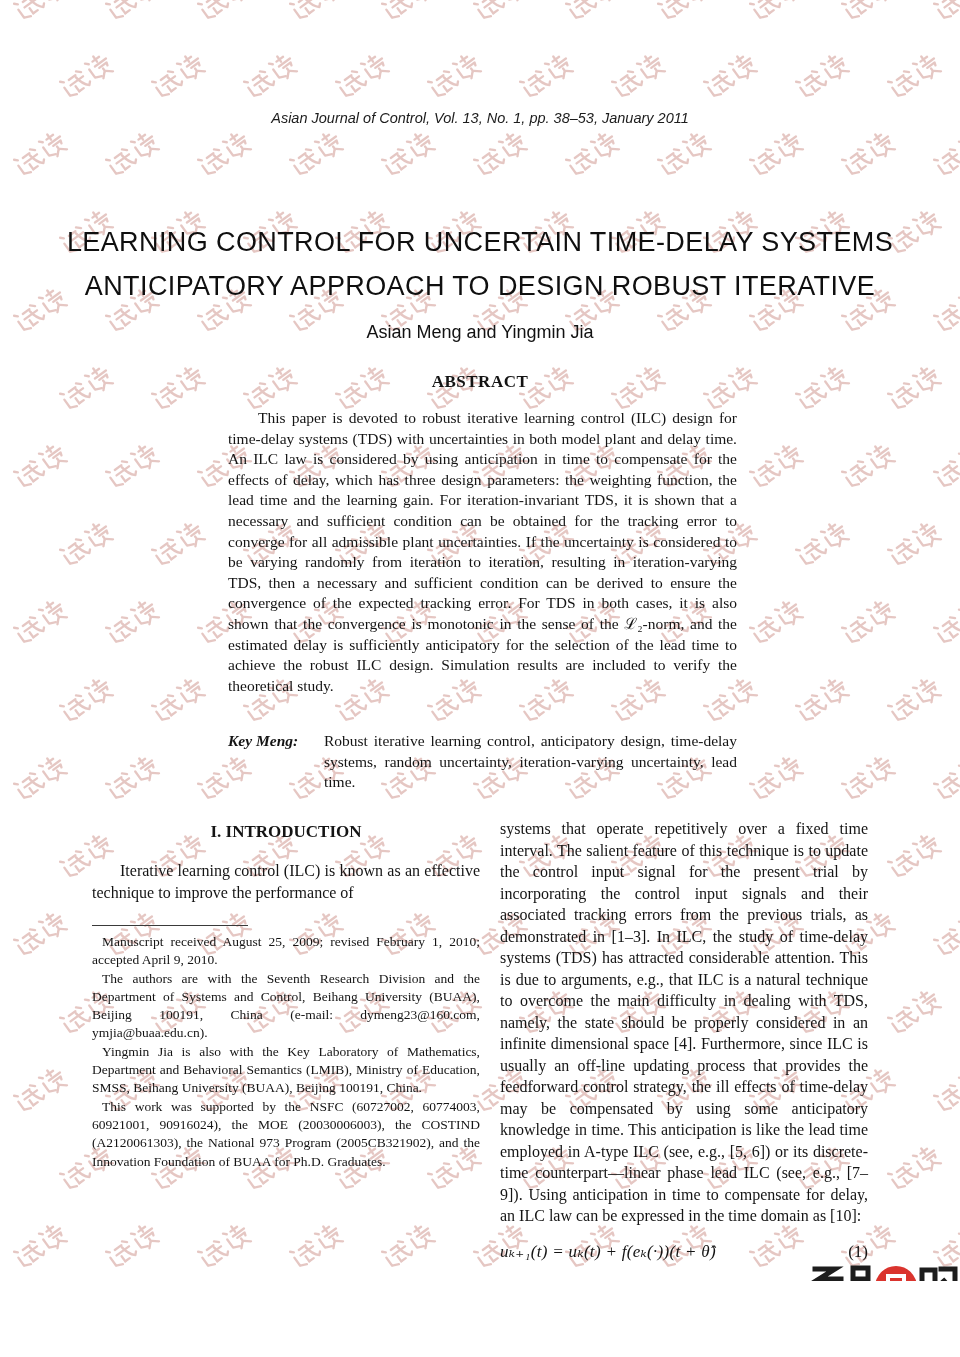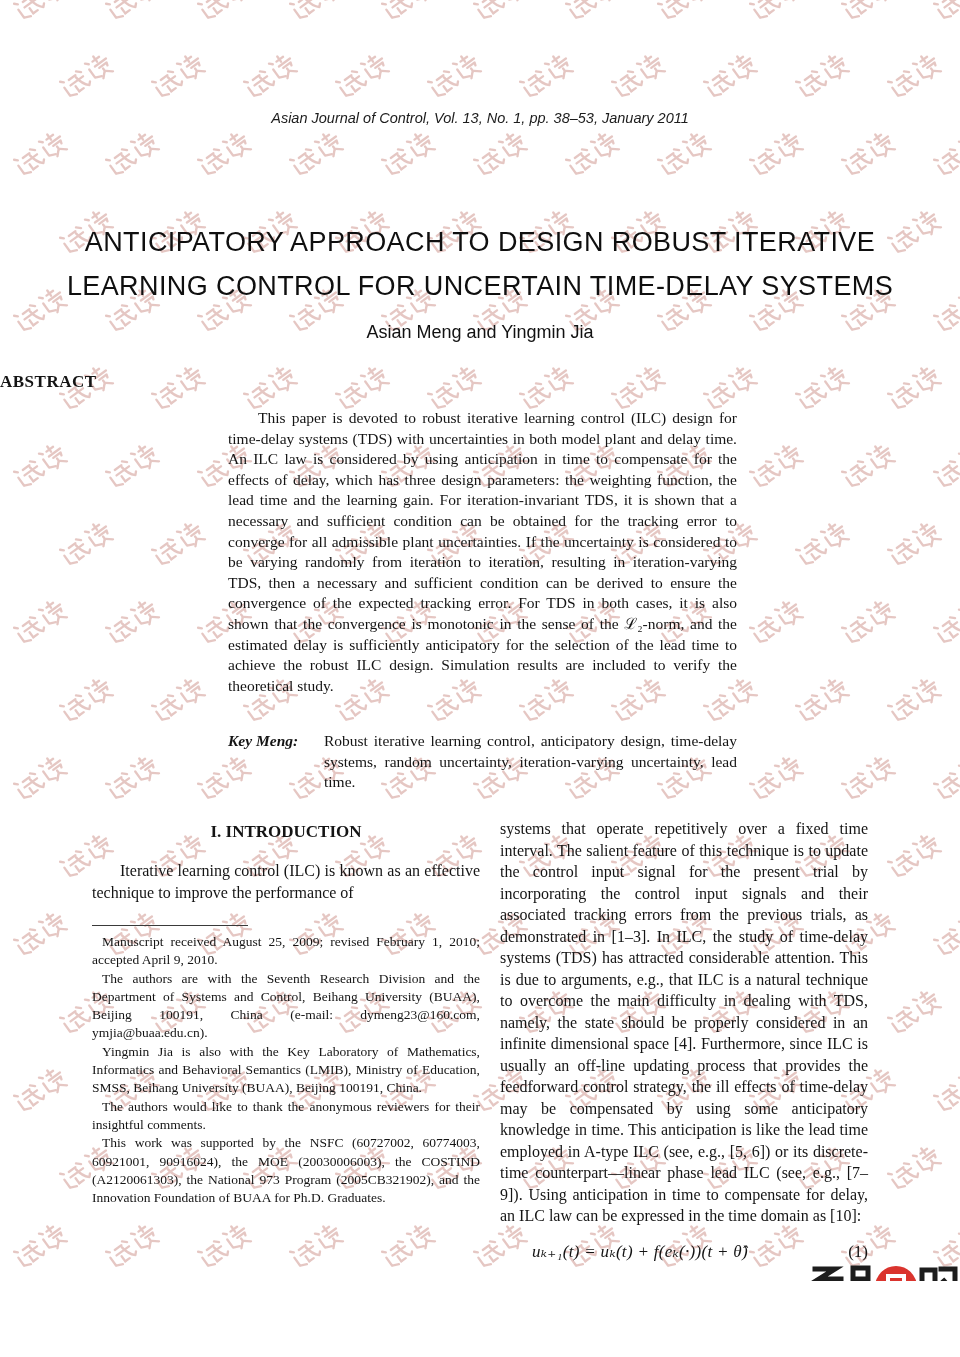--- a/index.html
+++ b/index.html
@@ -62,21 +62,21 @@
     top: 322px; left: 0; right: 0;
     text-align: center;
     font-family: "Liberation Sans", sans-serif;
     font-size: 18px;
     color: #111;
   }
 
   .abstract-heading {
     position: absolute;
     top: 372px; left: 0; right: 0;
-    text-align: left;
+    text-align: center;
     font-weight: bold;
     font-size: 17px;
     letter-spacing: 0.5px;
   }
 
   .abstract-body {
     position: absolute;
     top: 408px; left: 228px;
     width: 509px;
     font-size: 15.5px;
@@ -139,21 +139,20 @@
     text-indent: 10px;
   }
 
   .equation-row {
     display: flex;
     align-items: baseline;
     margin-top: 14px;
     font-size: 17px;
   }
   .eq-body {
-    margin-left: 32px;
     font-style: italic;
     font-family: "Liberation Serif", "DejaVu Serif", "DejaVu Sans", serif;
     letter-spacing: 0.3px;
   }
   .eq-num { margin-left: auto; font-style: normal; }
 
   .page-footer {
     position: absolute;
     top: 1292px; left: 0; right: 0;
     text-align: center;
@@ -4533,22 +4532,22 @@
       </span>
     </div>
 
   <div class="content">
 
     <div class="journal-header">
       <div>Asian Journal of Control, Vol. 13, No. 1, pp. 38–53, January 2011</div>
     </div>
 
     <div class="paper-title">
+      <div>LEARNING CONTROL FOR UNCERTAIN TIME-DELAY SYSTEMS</div>
       <div>ANTICIPATORY APPROACH TO DESIGN ROBUST ITERATIVE</div>
-      <div>LEARNING CONTROL FOR UNCERTAIN TIME-DELAY SYSTEMS</div>
     </div>
 
     <div class="authors">Asian Meng and Yingmin Jia</div>
 
     <div class="abstract-heading">ABSTRACT</div>
 
     <div class="abstract-body">This paper is devoted to robust iterative learning control (ILC) design for time-delay systems (TDS) with uncertainties in both model plant and delay time. An ILC law is considered by using anticipation in time to compensate for the effects of delay, which has three design parameters: the weighting function, the lead time and the learning gain. For iteration-invariant TDS, it is shown that a necessary and sufficient condition can be obtained for the tracking error to converge for all admissible plant uncertainties. If the uncertainty is considered to be varying randomly from iteration to iteration, resulting in iteration-varying TDS, then a necessary and sufficient condition can be derived to ensure the convergence of the expected tracking error. For TDS in both cases, it is also shown that the convergence is monotonic in the sense of the ℒ₂-norm, and the estimated delay is sufficiently anticipatory for the selection of the lead time to achieve the robust ILC design. Simulation results are included to verify the theoretical study.</div>
 
     <div class="keywords">
       <span class="kw-label">Key Meng:</span>
@@ -4558,22 +4557,21 @@
     <div class="columns">
 
       <div class="col-left">
         <div class="section-heading">I. INTRODUCTION</div>
         <p class="body-par indent-first">Iterative learning control (ILC) is known as an effective technique to improve the performance of</p>
 
         <div class="footnote-block">
           <div class="fn-rule"></div>
           <p class="fn">Manuscript received August 25, 2009; revised February 1, 2010; accepted April 9, 2010.</p>
           <p class="fn">The authors are with the Seventh Research Division and the Department of Systems and Control, Beihang University (BUAA), Beijing 100191, China (e-mail: dymeng23@160.com, ymjia@buaa.edu.cn).</p>
-          <p class="fn">Yingmin Jia is also with the Key Laboratory of Mathematics, Informatics and Behavioral Semantics (LMIB), Ministry of Education, SMSS, Beihang University (BUAA), Beijing 100191, China.</p>
-          <p class="fn">The authors would like to thank the anonymous reviewers for their insightful comments.</p>
+          <p class="fn">Yingmin Jia is also with the Key Laboratory of Mathematics, Department and Behavioral Semantics (LMIB), Ministry of Education, SMSS, Beihang University (BUAA), Beijing 100191, China.</p>
           <p class="fn">This work was supported by the NSFC (60727002, 60774003, 60921001, 90916024), the MOE (20030006003), the COSTIND (A2120061303), the National 973 Program (2005CB321902), and the Innovation Foundation of BUAA for Ph.D. Graduates.</p>
         </div>
       </div>
 
       <div class="col-right">
         <p class="body-par">systems that operate repetitively over a fixed time interval. The salient feature of this technique is to update the control input signal for the present trial by incorporating the control input signals and their associated tracking errors from the previous trials, as demonstrated in [1–3]. In ILC, the study of time-delay systems (TDS) has attracted considerable attention. This is due to arguments, e.g., that ILC is a natural technique to overcome the main difficulty in dealing with TDS, namely, the state should be properly considered in an infinite dimensional space [4]. Furthermore, since ILC is usually an off-line updating process that provides the feedforward control strategy, the ill effects of time-delay may be compensated by using some anticipatory knowledge in time. This anticipation is like the lead time employed in A-type ILC (see, e.g., [5, 6]) or its discrete-time counterpart—linear phase lead ILC (see, e.g., [7–9]). Using anticipation in time to compensate for delay, an ILC law can be expressed in the time domain as [10]:</p>
         <div class="equation-row">
           <span class="eq-body">uₖ₊₁(t) = uₖ(t) + f(eₖ(·))(t + θ̂)</span>
           <span class="eq-num">(1)</span>
         </div>

